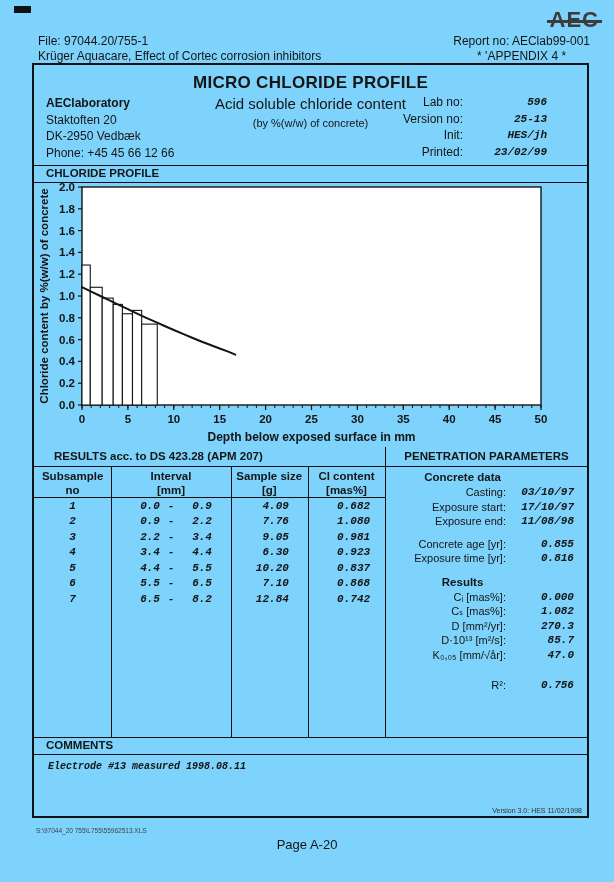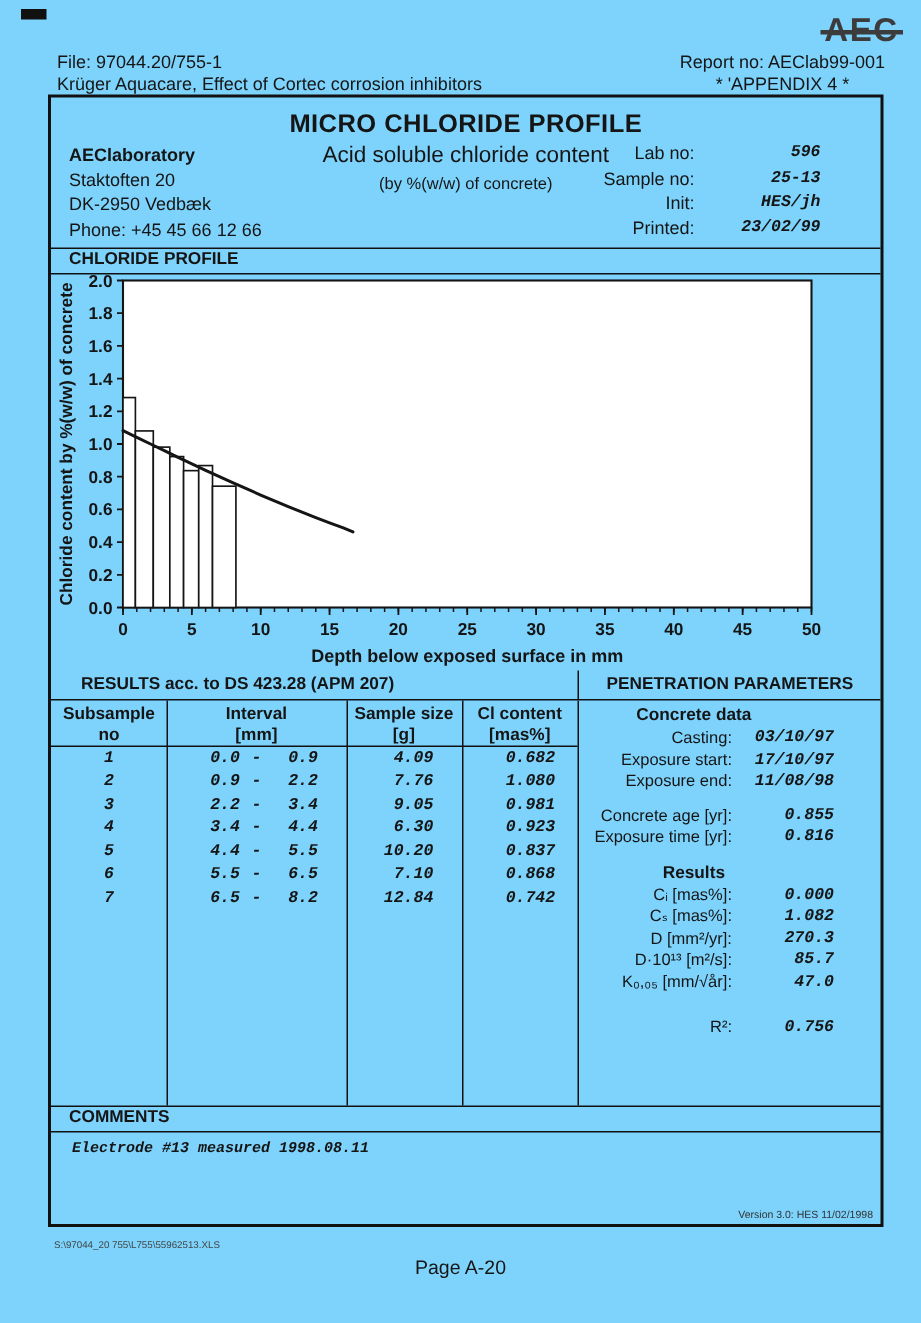--- a/index.html
+++ b/index.html
@@ -51,21 +51,21 @@
   .c1{width:22%;} .c2{width:34%;} .c3{width:22%;} .c4{width:22%;}
   .trow{display:flex;height:15.5px;align-items:center;}
   .trow .c1{text-align:center;}
   .trow .c2{display:flex;justify-content:center;}
   .trow .c2 .f,.trow .c2 .t{width:30px;text-align:right;}
   .trow .c2 .d{width:22px;text-align:center;}
   .trow .c3{text-align:right;box-sizing:border-box;padding-right:19px;}
   .trow .c4{text-align:right;box-sizing:border-box;padding-right:15px;}
   .pen-region{width:36.5%;border-left:1.5px solid #111;box-sizing:border-box;padding-top:4px;}
   .pen-title2{font-size:11.5px;font-weight:bold;text-align:center;padding-right:48px;margin-bottom:2px;}
-  .prow{display:flex;justify-content:flex-end;padding-right:31px;line-height:14px;margin-bottom:.5px;}
+  .prow{display:flex;justify-content:flex-end;padding-right:13px;line-height:14px;margin-bottom:.5px;}
   .prow .plabel{font-size:11px;text-align:right;}
   .prow .pval{width:68px;text-align:right;}
   .gap8{height:8px;} .gap10{height:10px;} .gap16{height:16px;}
   
   .comments-area{flex:1;position:relative;}
   .comment-text{padding:6px 0 0 14px;font-size:10px;}
   .version{position:absolute;right:5px;bottom:2px;font-size:7px;color:#333;}
   
   .path{position:absolute;left:36px;top:827px;font-size:6.5px;color:#444;}
   .pageno{position:absolute;left:0;right:0;top:837px;text-align:center;font-size:13px;}
@@ -102,21 +102,21 @@
       <div class="tb-center">
         <div class="subtitle">Acid soluble chloride content</div>
         <div class="subtitle2">(by %(w/w) of concrete)</div>
       </div>
       <div class="tb-right">
         <div class="info-row">
           <span class="lbl">Lab no:</span>
           <span class="val mv">596</span>
         </div>
         <div class="info-row">
-          <span class="lbl">Sample no:</span>
+          <span class="lbl">Version no:</span>
           <span class="val mv">25-13</span>
         </div>
         <div class="info-row">
           <span class="lbl">Init:</span>
           <span class="val mv">HES/jh</span>
         </div>
         <div class="info-row">
           <span class="lbl">Printed:</span>
           <span class="val mv">23/02/99</span>
         </div>

